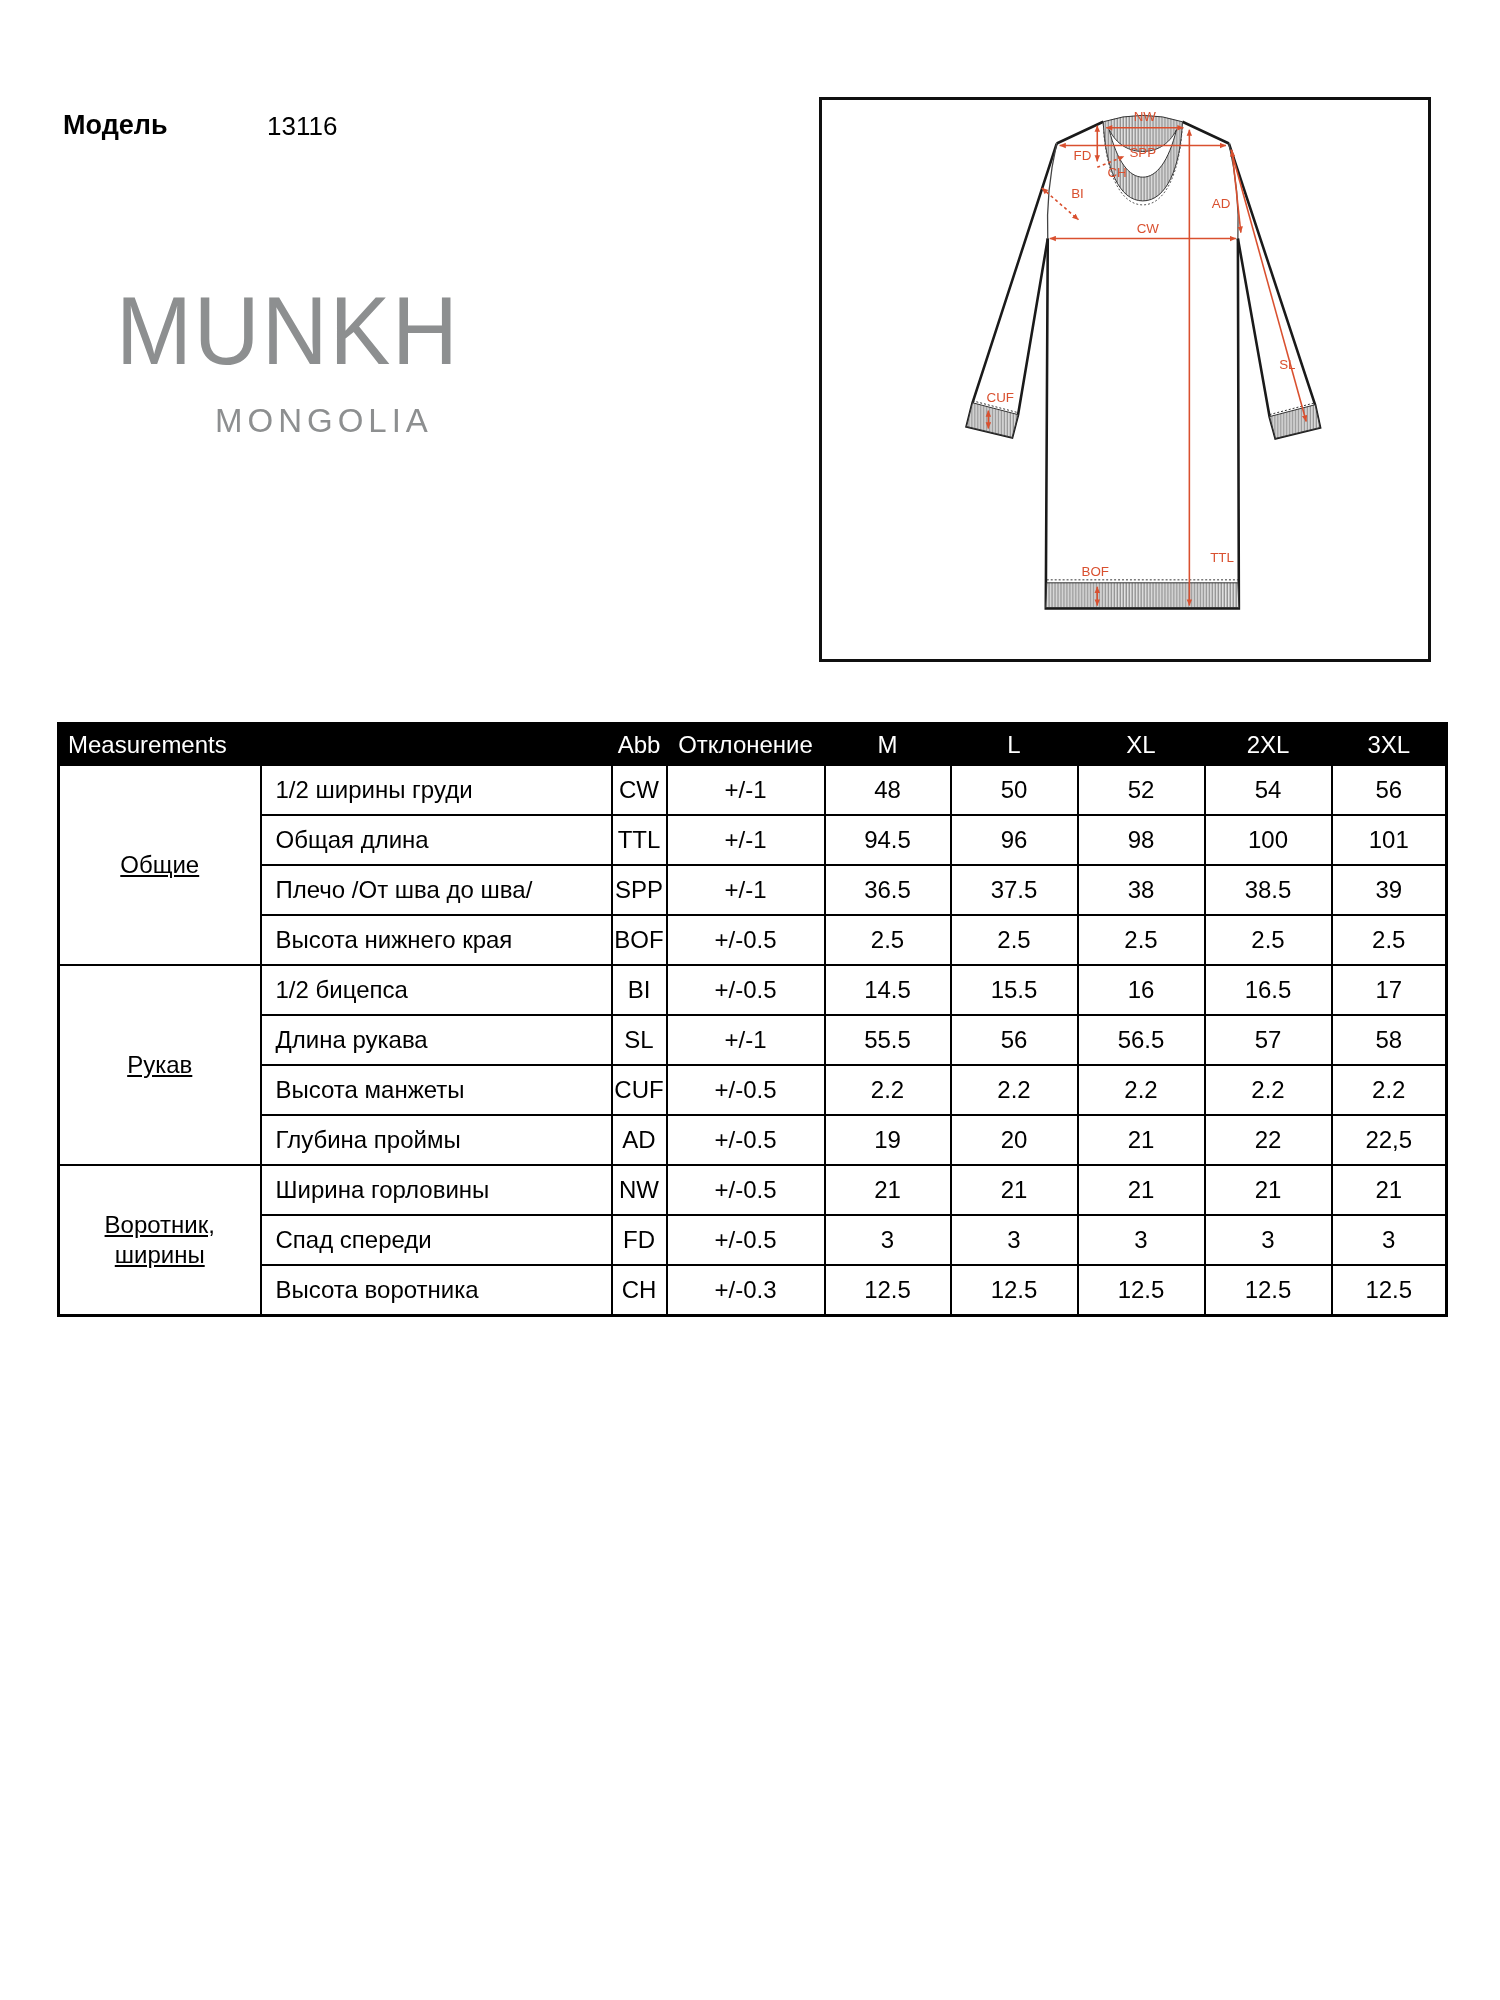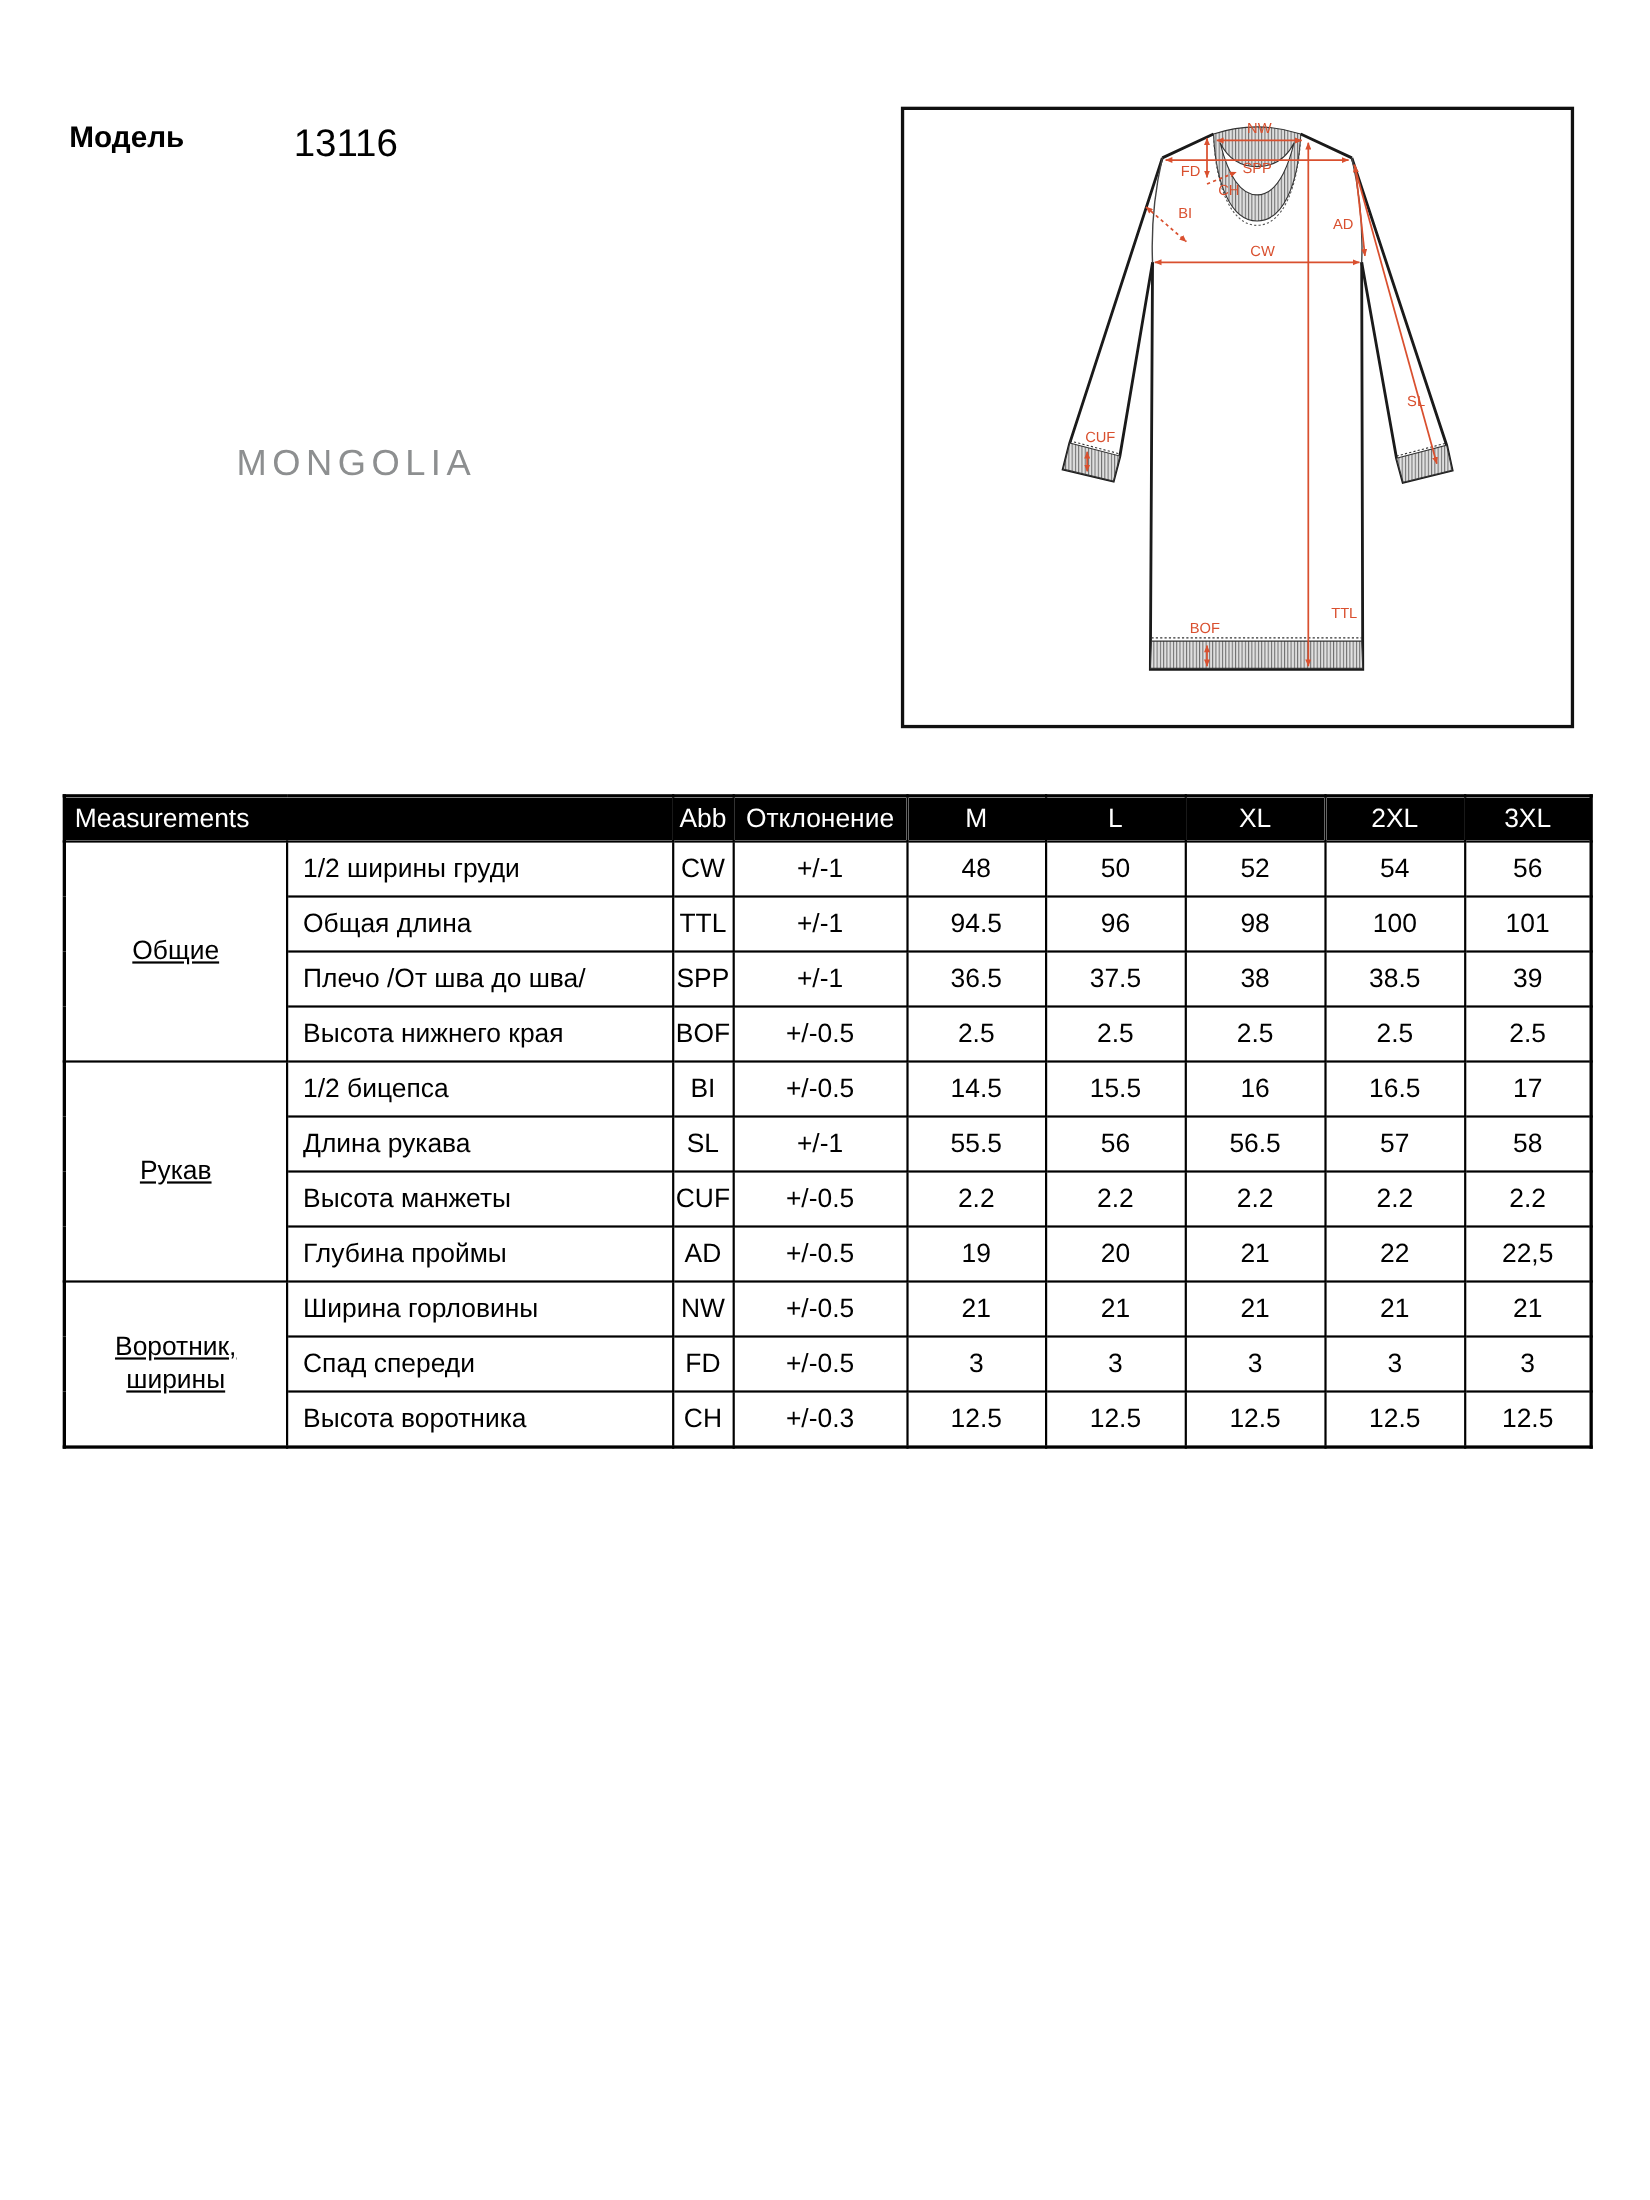--- a/index.html
+++ b/index.html
@@ -2,21 +2,21 @@
 <html><head>
 <meta charset="utf-8">
 <style>
   html,body{margin:0;padding:0;background:#ffffff;}
   .page{
     position:relative;width:1500px;height:1773px;background:#fff;overflow:hidden;
     font-family:"Liberation Sans", sans-serif;color:#000;
   }
   
   .model-label{position:absolute;left:63px;top:110px;font-size:27px;font-weight:bold;}
-  .model-number{position:absolute;left:267px;top:111px;font-size:35px;}
+  .model-number{position:absolute;left:267px;top:111px;font-size:26px;}
   
   .logo{position:absolute;left:116px;top:283px;line-height:1;}
   .logo-brand{
     display:inline-block;font-size:96px;letter-spacing:2px;color:#8d8f90;
     transform:scaleX(0.95);transform-origin:left top;white-space:nowrap;
   }
   .logo-sub{
     position:absolute;left:215px;top:402px;font-size:33px;letter-spacing:5px;
     color:#8d8f90;white-space:nowrap;
   }
@@ -43,20 +43,23 @@
   .spec-table td.group-cell{white-space:pre-line;line-height:1.25;text-decoration:underline;}
 </style>
 </head>
 <body>
 
 <div class="page">
 
   <div class="model-label">Модель</div>
   <div class="model-number">13116</div>
 
+  <div class="logo">
+    <span class="logo-brand">MUNKH</span>
+  </div>
   <div class="logo-sub">MONGOLIA</div>
 
   <div class="diagram-box">
     <svg viewBox="0 0 612 565" preserveAspectRatio="none">
       <defs>
         <pattern id="rib" width="3" height="4" patternUnits="userSpaceOnUse">
           <rect width="3" height="4" fill="#e2e2e2"></rect>
           <line x1="1.2" y1="0" x2="1.2" y2="4" stroke="#6f6f6f" stroke-width="1"></line>
         </pattern>
         <marker id="ae" markerWidth="8" markerHeight="8" refX="6.2" refY="2.75" orient="auto" markerUnits="userSpaceOnUse">

